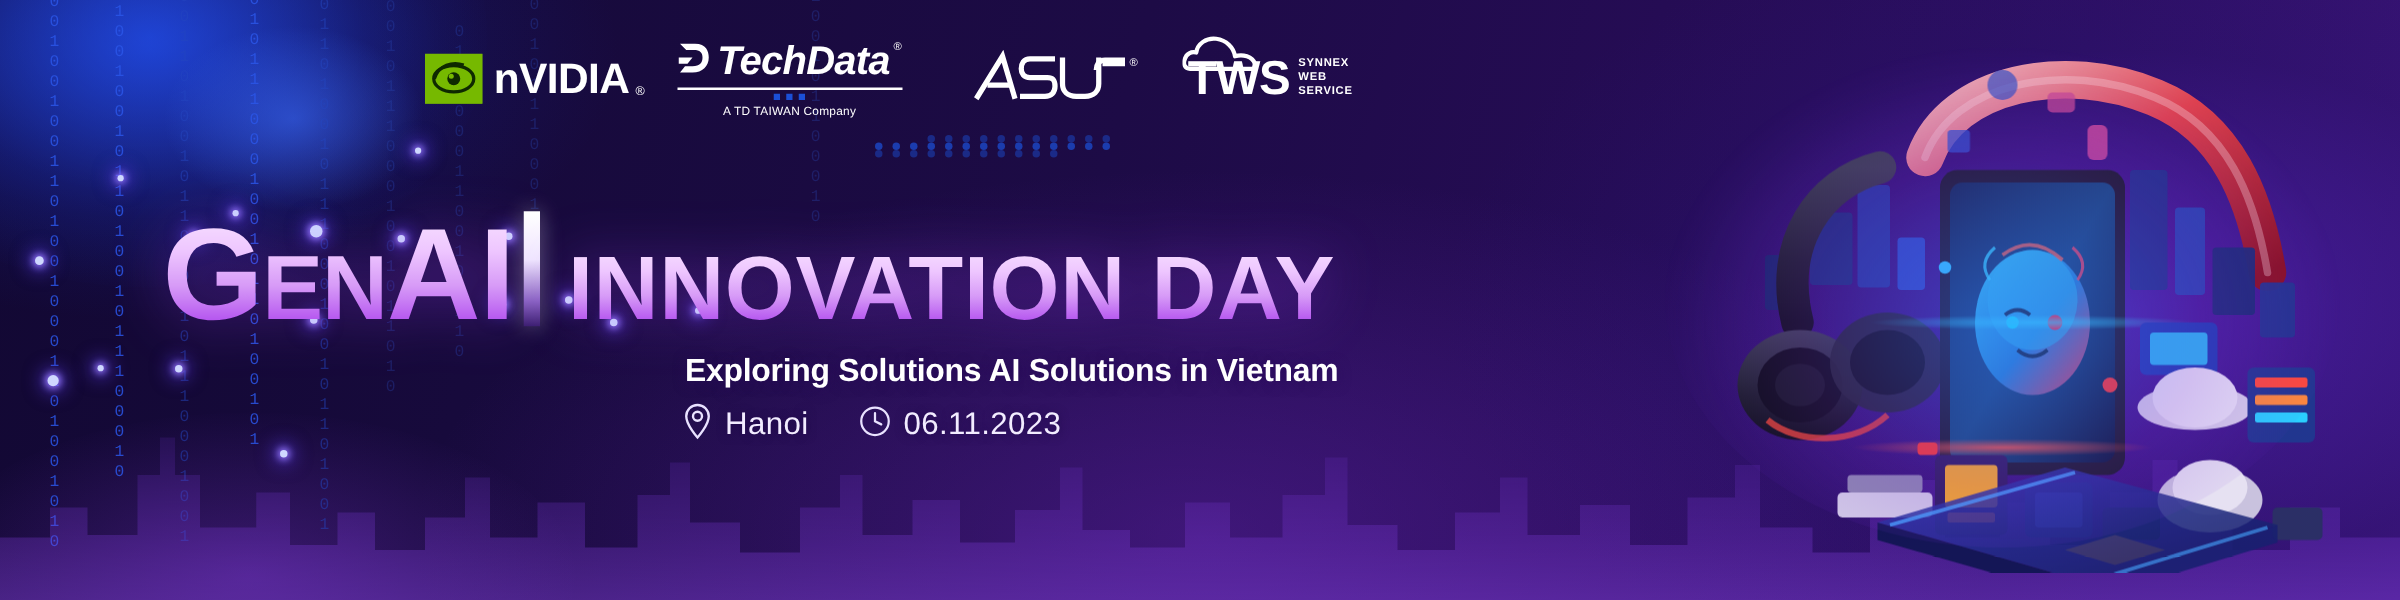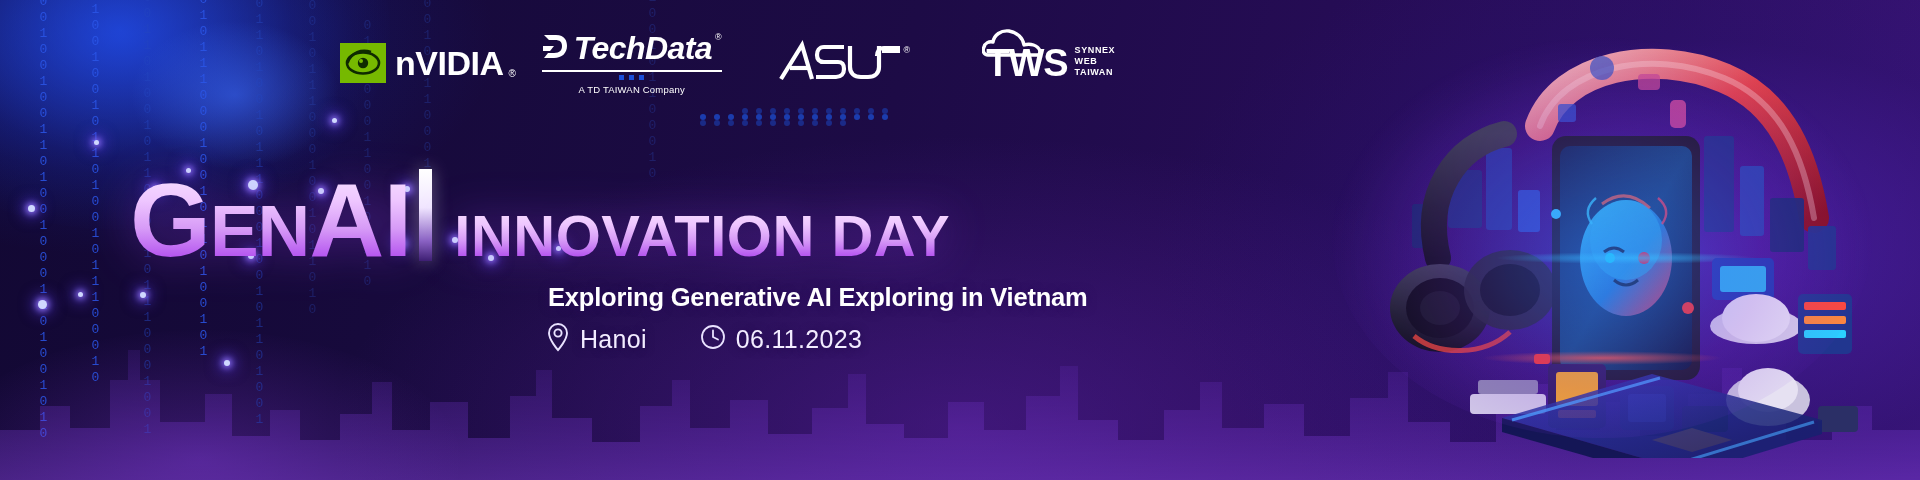--- a/index.html
+++ b/index.html
@@ -97,37 +97,37 @@
     letter-spacing:-1px; line-height:.88; font-variant:small-caps;
     filter:drop-shadow(0 0 22px rgba(150,60,240,.45));
   }
   #headline-divider{
     width:13px; height:92px; margin:0 22px 0 8px;
     background:linear-gradient(180deg,#ffffff 0%,#f0e6ff 42%,#8b63c4 78%,#3d1f72 100%);
     align-self:flex-end; position:relative; top:-6px;
     box-shadow:0 0 18px rgba(255,255,255,.35);
   }
   #innovation-day{
-    font-size:58px; font-weight:bold; font-family:"Liberation Sans", sans-serif;
+    font-size:72px; font-weight:bold; font-family:"Liberation Sans", sans-serif;
     letter-spacing:.5px; line-height:.9;
     filter:drop-shadow(0 0 22px rgba(150,60,240,.45));
   }
 
   
   #subtitle{
     position:absolute; left:548px; top:283px;
     color:#fff; font-size:25.5px; font-weight:bold; letter-spacing:-.2px;
     font-family:"Liberation Sans", sans-serif;
     text-shadow:0 1px 10px rgba(40,10,90,.8);
   }
 
   
   #meta-row{
     position:absolute; left:546px; top:322px;
-    display:flex; align-items:center; gap:53px;
+    display:flex; align-items:center; gap:40px;
   }
   .meta-item{ display:flex; align-items:center; gap:10px; }
   .meta-item span.txt{
     color:#f2ecff; font-size:25px; letter-spacing:.3px;
     font-family:"Liberation Sans", sans-serif;
     text-shadow:0 1px 8px rgba(30,8,70,.8);
   }
   .meta-icon{ display:block; }
 
   
@@ -297,44 +297,44 @@
             <path d="M72,7 L72,28 C72,34 76,38 83,38 L90,38 C97,38 101,34 101,28 L101,7"></path>
             <path d="M122,9 L106,9 C101,9 99,13 99,17"></path>
           </g>
           <path d="M104,10 L122,10 L122,14 L104,14 Z" fill="#fff"></path>
         </svg>
       </span>
       <span id="asus-reg">®</span>
     </div>
 
     <div id="tws-logo" class="logo-slot">
-      <div style="position:relative; display:flex; align-items:flex-end;margin-left:36px;">
+      <div style="position:relative; display:flex; align-items:flex-end;">
         <span style="position:absolute; left:-4px; top:-20px; display:block;">
           <svg width="70" height="32" viewBox="0 0 70 32" aria-hidden="true">
             <path d="M6,30 C2,30 0,26 2,22 C3,18 7,16 11,17 C12,10 19,5 27,6 C35,7 41,13 42,20
                      C48,18 56,20 58,26 C59,28 58,30 56,30 Z" fill="none" stroke="#fff" stroke-width="3.4" stroke-linejoin="round"></path>
           </svg>
         </span>
         <span id="tws-word">TWS</span>
       </div>
       <div id="tws-sub">
         <div>SYNNEX</div>
         <div>WEB</div>
-        <div>TAIWAN</div>
+        <div>SERVICE</div>
       </div>
     </div>
   </div>
 
   <div id="headline-row">
     <span id="genai" class="grad-text">GenAI</span>
     <span id="headline-divider"></span>
     <span id="innovation-day" class="grad-text">INNOVATION DAY</span>
   </div>
 
-  <div id="subtitle">Exploring Generative AI Exploring in Vietnam</div>
+  <div id="subtitle">Exploring Solutions AI Solutions in Vietnam</div>
 
   <div id="meta-row">
     <div class="meta-item">
       <span class="meta-icon">
         <svg width="24" height="30" viewBox="0 0 24 30" aria-hidden="true">
           <path d="M12,2 C7,2 3,6 3,11 C3,18 12,28 12,28 C12,28 21,18 21,11 C21,6 17,2 12,2 Z" fill="none" stroke="#e9e2ff" stroke-width="1.9"></path>
           <circle cx="12" cy="11" r="3.6" fill="none" stroke="#e9e2ff" stroke-width="1.9"></circle>
         </svg>
       </span>
       <span class="txt">Hanoi</span>

